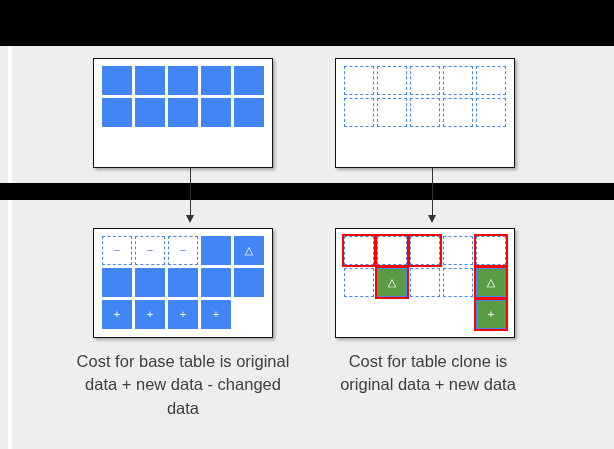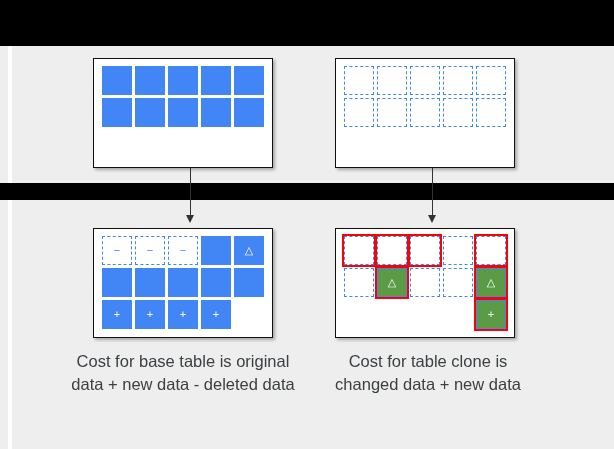--- a/index.html
+++ b/index.html
@@ -242,16 +242,16 @@
         <div class="cell blank"></div>
         <div class="cell blank"></div>
         <div class="cell blank"></div>
         <div class="cell blank"></div>
         <div class="cell green highlight">
           <span class="glyph">+</span>
         </div>
       </div>
   </div>
 
-  <div class="caption" id="caption-base">Cost for base table is original data + new data - deleted data</div>
-  <div class="caption" id="caption-clone">Cost for table clone is changed data + new data</div>
+  <div class="caption" id="caption-base">Cost for base table is original data + new data - changed data</div>
+  <div class="caption" id="caption-clone">Cost for table clone is original data + new data</div>
 
 </div>
 
 </body></html>

